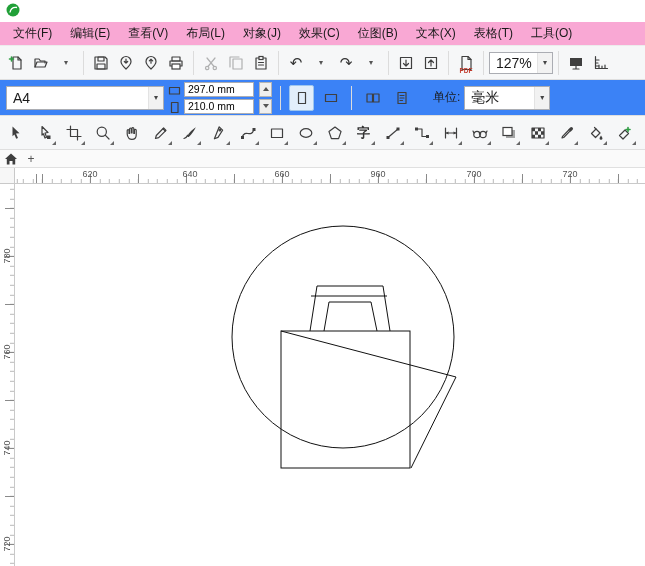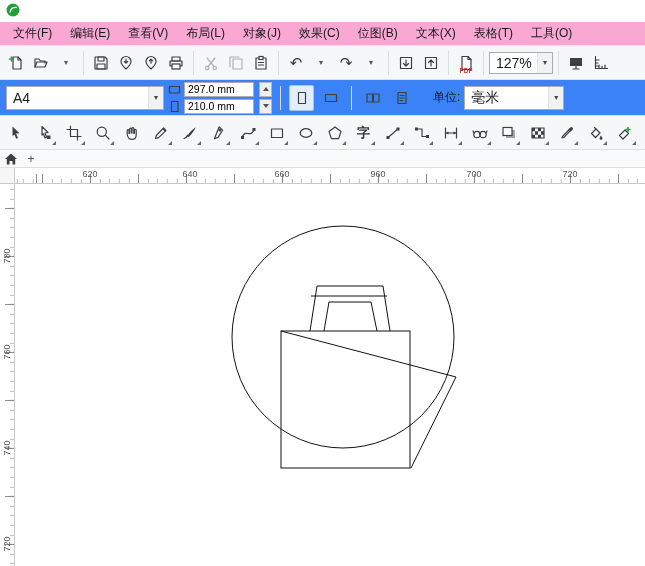--- a/index.html
+++ b/index.html
@@ -16,30 +16,30 @@
 .sep{width:1px;height:24px;background:#dcdcdc;margin:0 4px;flex:0 0 1px}
 .combo{height:22px;background:#fff;border:1px solid #abadb3;display:flex;align-items:center}
 .combo .val{flex:1;padding:0 6px;font-size:14px;white-space:nowrap;overflow:hidden}
 .combo .dd{width:15px;height:100%;display:flex;align-items:center;justify-content:center;border-left:1px solid #e3e3e3;font-size:8px;color:#444;background:#f2f2f2}
 .zoom-combo{width:64px}
 .pdf-wrap{position:relative}
 .pdf-txt{position:absolute;bottom:2px;left:50%;transform:translateX(-50%);font-size:6.5px;font-weight:bold;color:#c0392b}
 .propbar{height:36px;background:#3b82f6;border-bottom:1px solid #dfdfdf;display:flex;align-items:center;padding:0 6px;gap:4px}
 .page-size-combo{width:158px;height:24px}
 .dim-block{display:flex;flex-direction:column;gap:2px}
-.dim-row{display:flex;align-items:center;gap:3px}
+.dim-row{display:flex;align-items:flex-end;gap:3px}
 .dim-input{width:70px;height:15px;border:1px solid #abadb3;font-size:10.5px;padding:0 3px;font-family:inherit;background:#fff}
 .spinner{display:flex;flex-direction:column;gap:2px;margin-left:1px}
 .spin-btn{width:13px;height:15px;border:1px solid #b5b5b5;background:#efefef;display:flex;align-items:center;justify-content:center}
 .tri-up{width:0;height:0;border-left:3px solid transparent;border-right:3px solid transparent;border-bottom:4px solid #555}
 .tri-down{width:0;height:0;border-left:3px solid transparent;border-right:3px solid transparent;border-top:4px solid #555}
 .pbtn{position:relative;width:25px;height:26px;display:flex;align-items:center;justify-content:center;border-radius:2px}
 .pbtn.sel{background:#e2eefb;border:1px solid #9ec6ee}
 .units-label{font-size:12px;margin-left:15px}
-.units-combo{width:100px;height:24px}
+.units-combo{width:86px;height:24px}
 .toolbox{height:34px;background:#f6f7f8;border-bottom:1px solid #dfdfdf;display:flex;align-items:center;padding:0 2px;gap:2px;overflow:hidden}
 .tool{position:relative;flex:0 0 27px;width:27px;height:28px;display:flex;align-items:center;justify-content:center;border-radius:2px}
 .tool.dd::after{content:"";position:absolute;right:2px;bottom:2px;border-left:4px solid transparent;border-bottom:4px solid #666}
 .tool-glyph{font-size:13px;font-weight:bold;color:#333}
 .tabbar{height:18px;background:#fafafa;display:flex;align-items:stretch;border-bottom:1px solid #e0e0e0}
 .home-btn{width:22px;display:flex;align-items:center;justify-content:center}
 .doc-tab{background:#cce4f7;display:flex;align-items:center;padding:0 10px;font-size:11.5px;white-space:nowrap}
 .newtab-btn{width:18px;display:flex;align-items:center;justify-content:center;color:#555;font-size:12px}
 .ruler-row{height:16px;display:flex}
 .ruler-corner{flex:0 0 15px;background:#f7f7f7;border-right:1px solid #c9c9c9;border-bottom:1px solid #c9c9c9}

